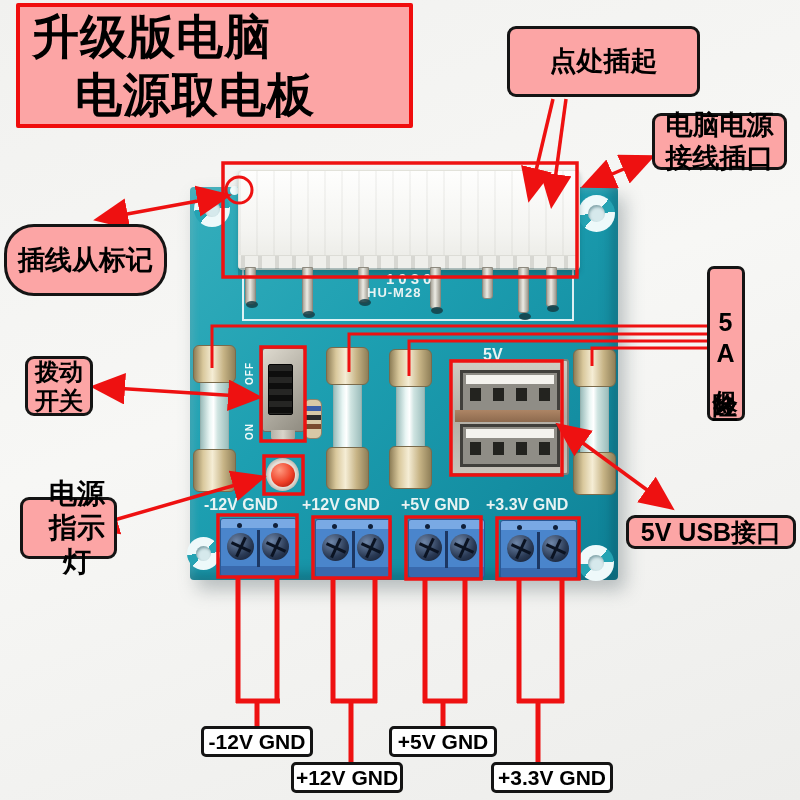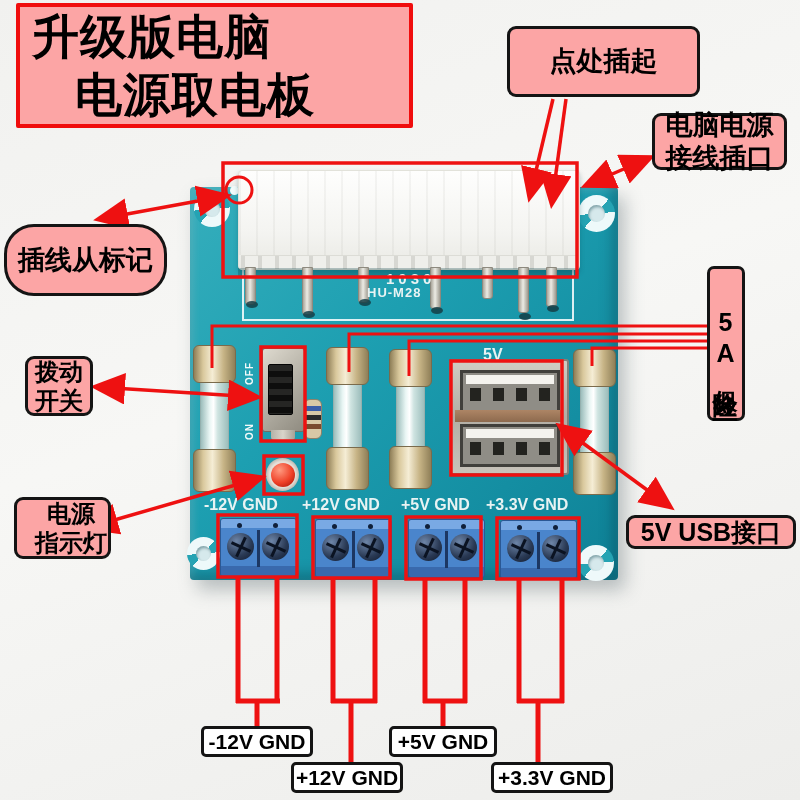--- a/index.html
+++ b/index.html
@@ -13,21 +13,21 @@
            justify-content:center;z-index:7;box-sizing:border-box;}
   .callout .cl{display:block;line-height:1.22;}
   #title-box{left:16px;top:3px;width:397px;height:125px;border:4px solid #f00d0d;border-radius:2px;
              font-size:47px;line-height:57px;text-align:left;justify-content:center;letter-spacing:1px;}
   #title-box .t1{margin-left:12px;}
   #title-box .t2{margin-left:55px;}
   #box-24pin{left:507px;top:26px;width:193px;height:71px;font-size:27px;}
   #box-psu{left:652px;top:113px;width:135px;height:57px;font-size:27px;}
   #box-mark{left:4px;top:224px;width:163px;height:72px;font-size:27px;border-radius:30px;}
   #box-switch{left:25px;top:356px;width:68px;height:60px;font-size:24px;}
-  #box-led{left:14px;top:497px;width:97px;height:62px;font-size:24px;padding-left:17px;}
+  #box-led{left:20px;top:497px;width:97px;height:62px;font-size:28px;padding-left:17px;}
   #box-fuse{left:707px;top:266px;width:38px;height:155px;font-size:25px;
             writing-mode:vertical-rl;text-orientation:upright;letter-spacing:3px;
             display:flex;align-items:center;justify-content:center;border-radius:7px;}
   #box-usb{left:626px;top:515px;width:170px;height:34px;font-size:25px;flex-direction:row;align-items:center;}
   .outlabel{position:absolute;background:#fff;border:3px solid #141414;border-radius:5px;
             font-size:21px;font-weight:bold;text-align:center;line-height:23px;z-index:7;
             padding:1px 0;box-sizing:border-box;}
   
   #board{left:190px;top:187px;width:428px;height:393px;z-index:1;border-radius:4px;
          background:linear-gradient(135deg,#35aebc 0%,#1d9fb1 40%,#148ea2 75%,#0e8196 100%);

